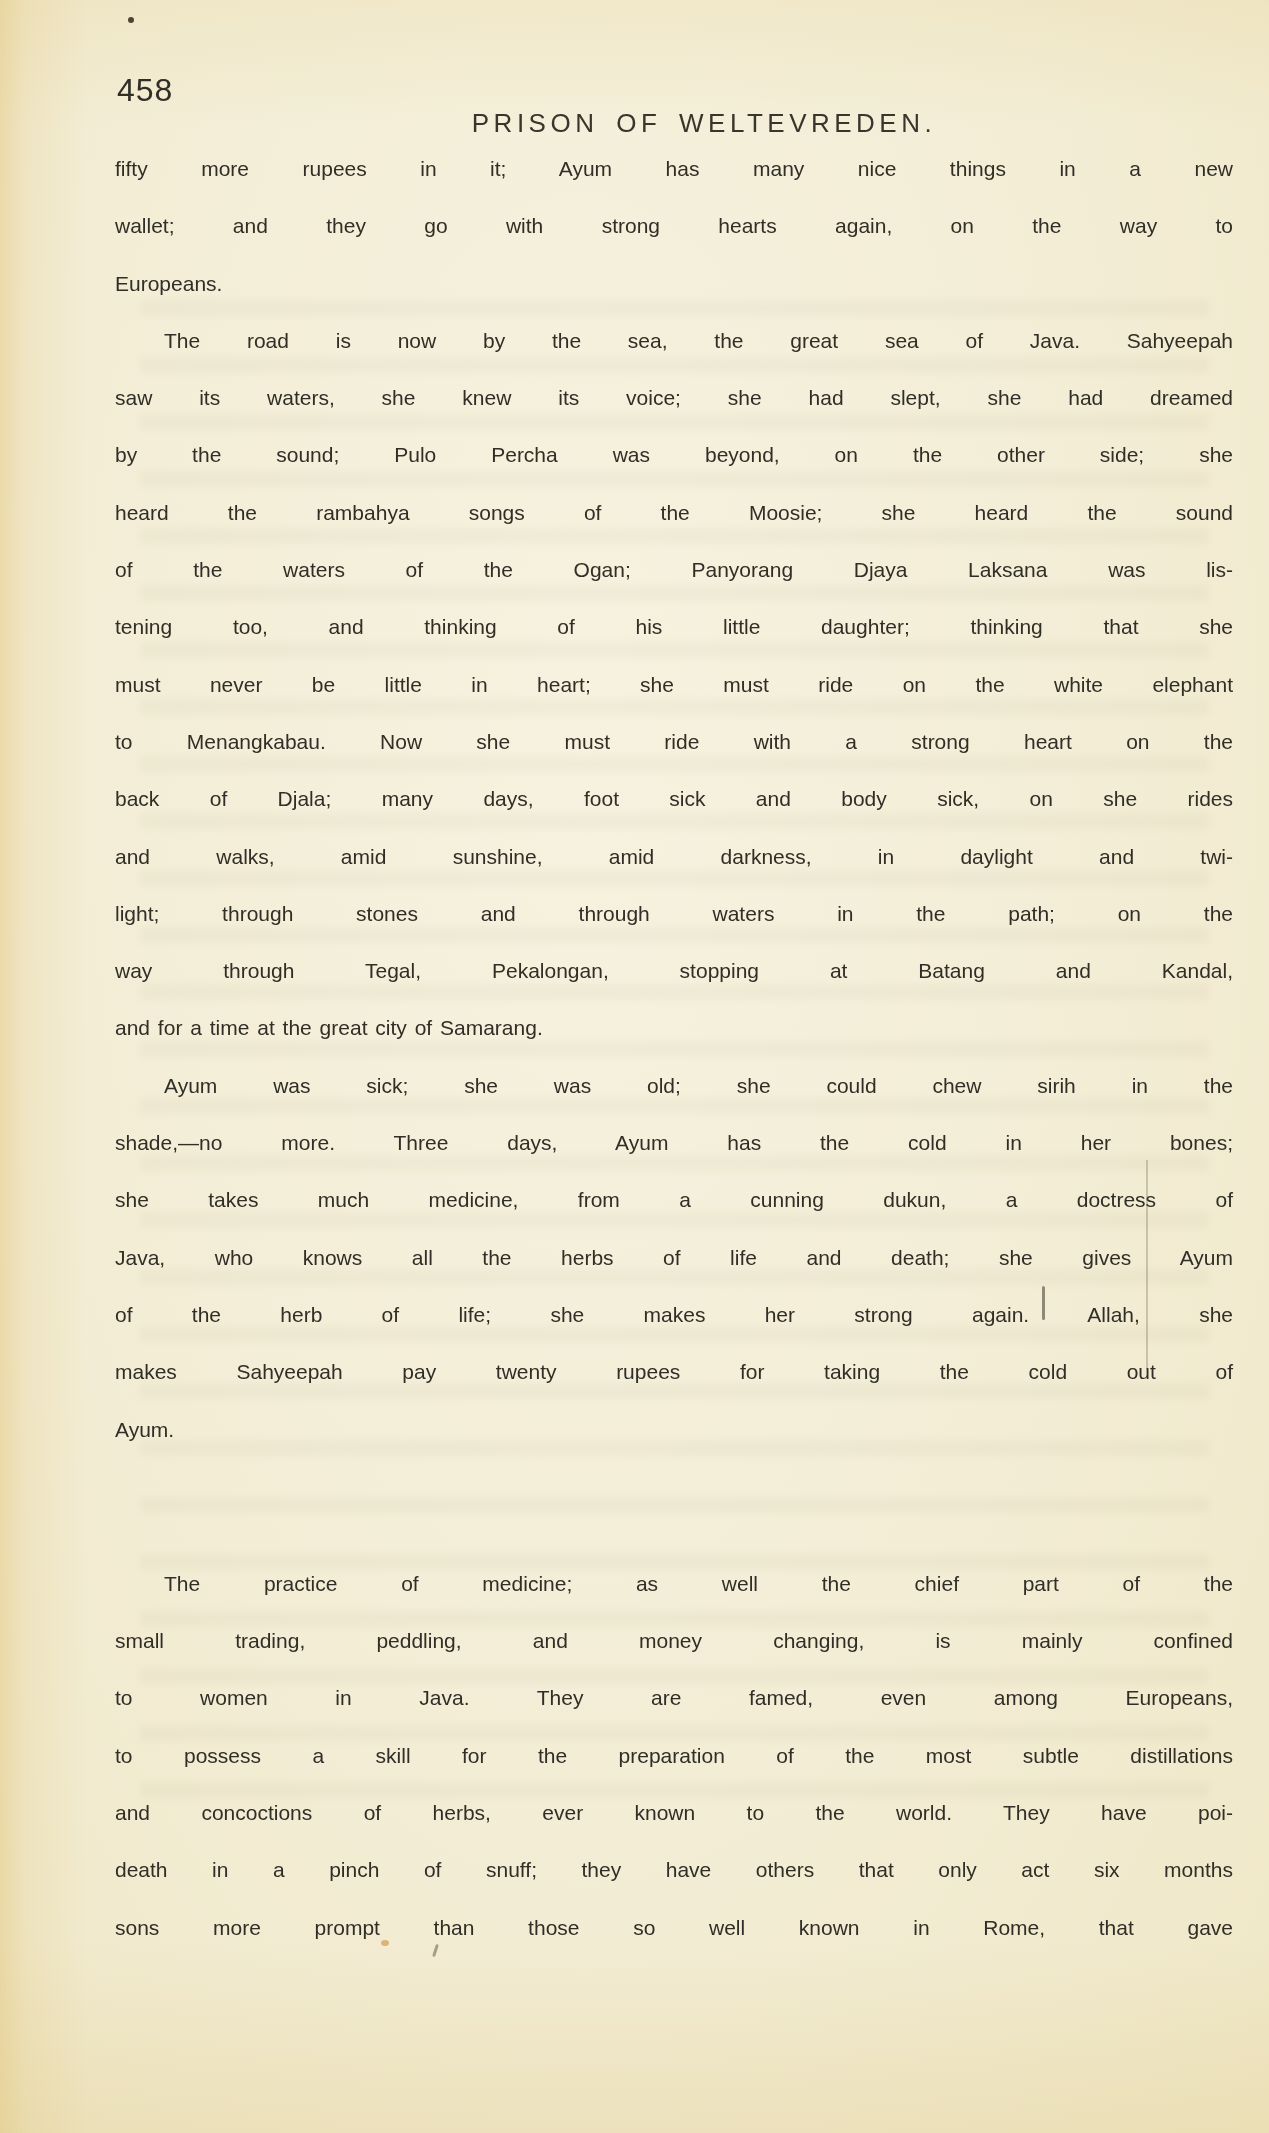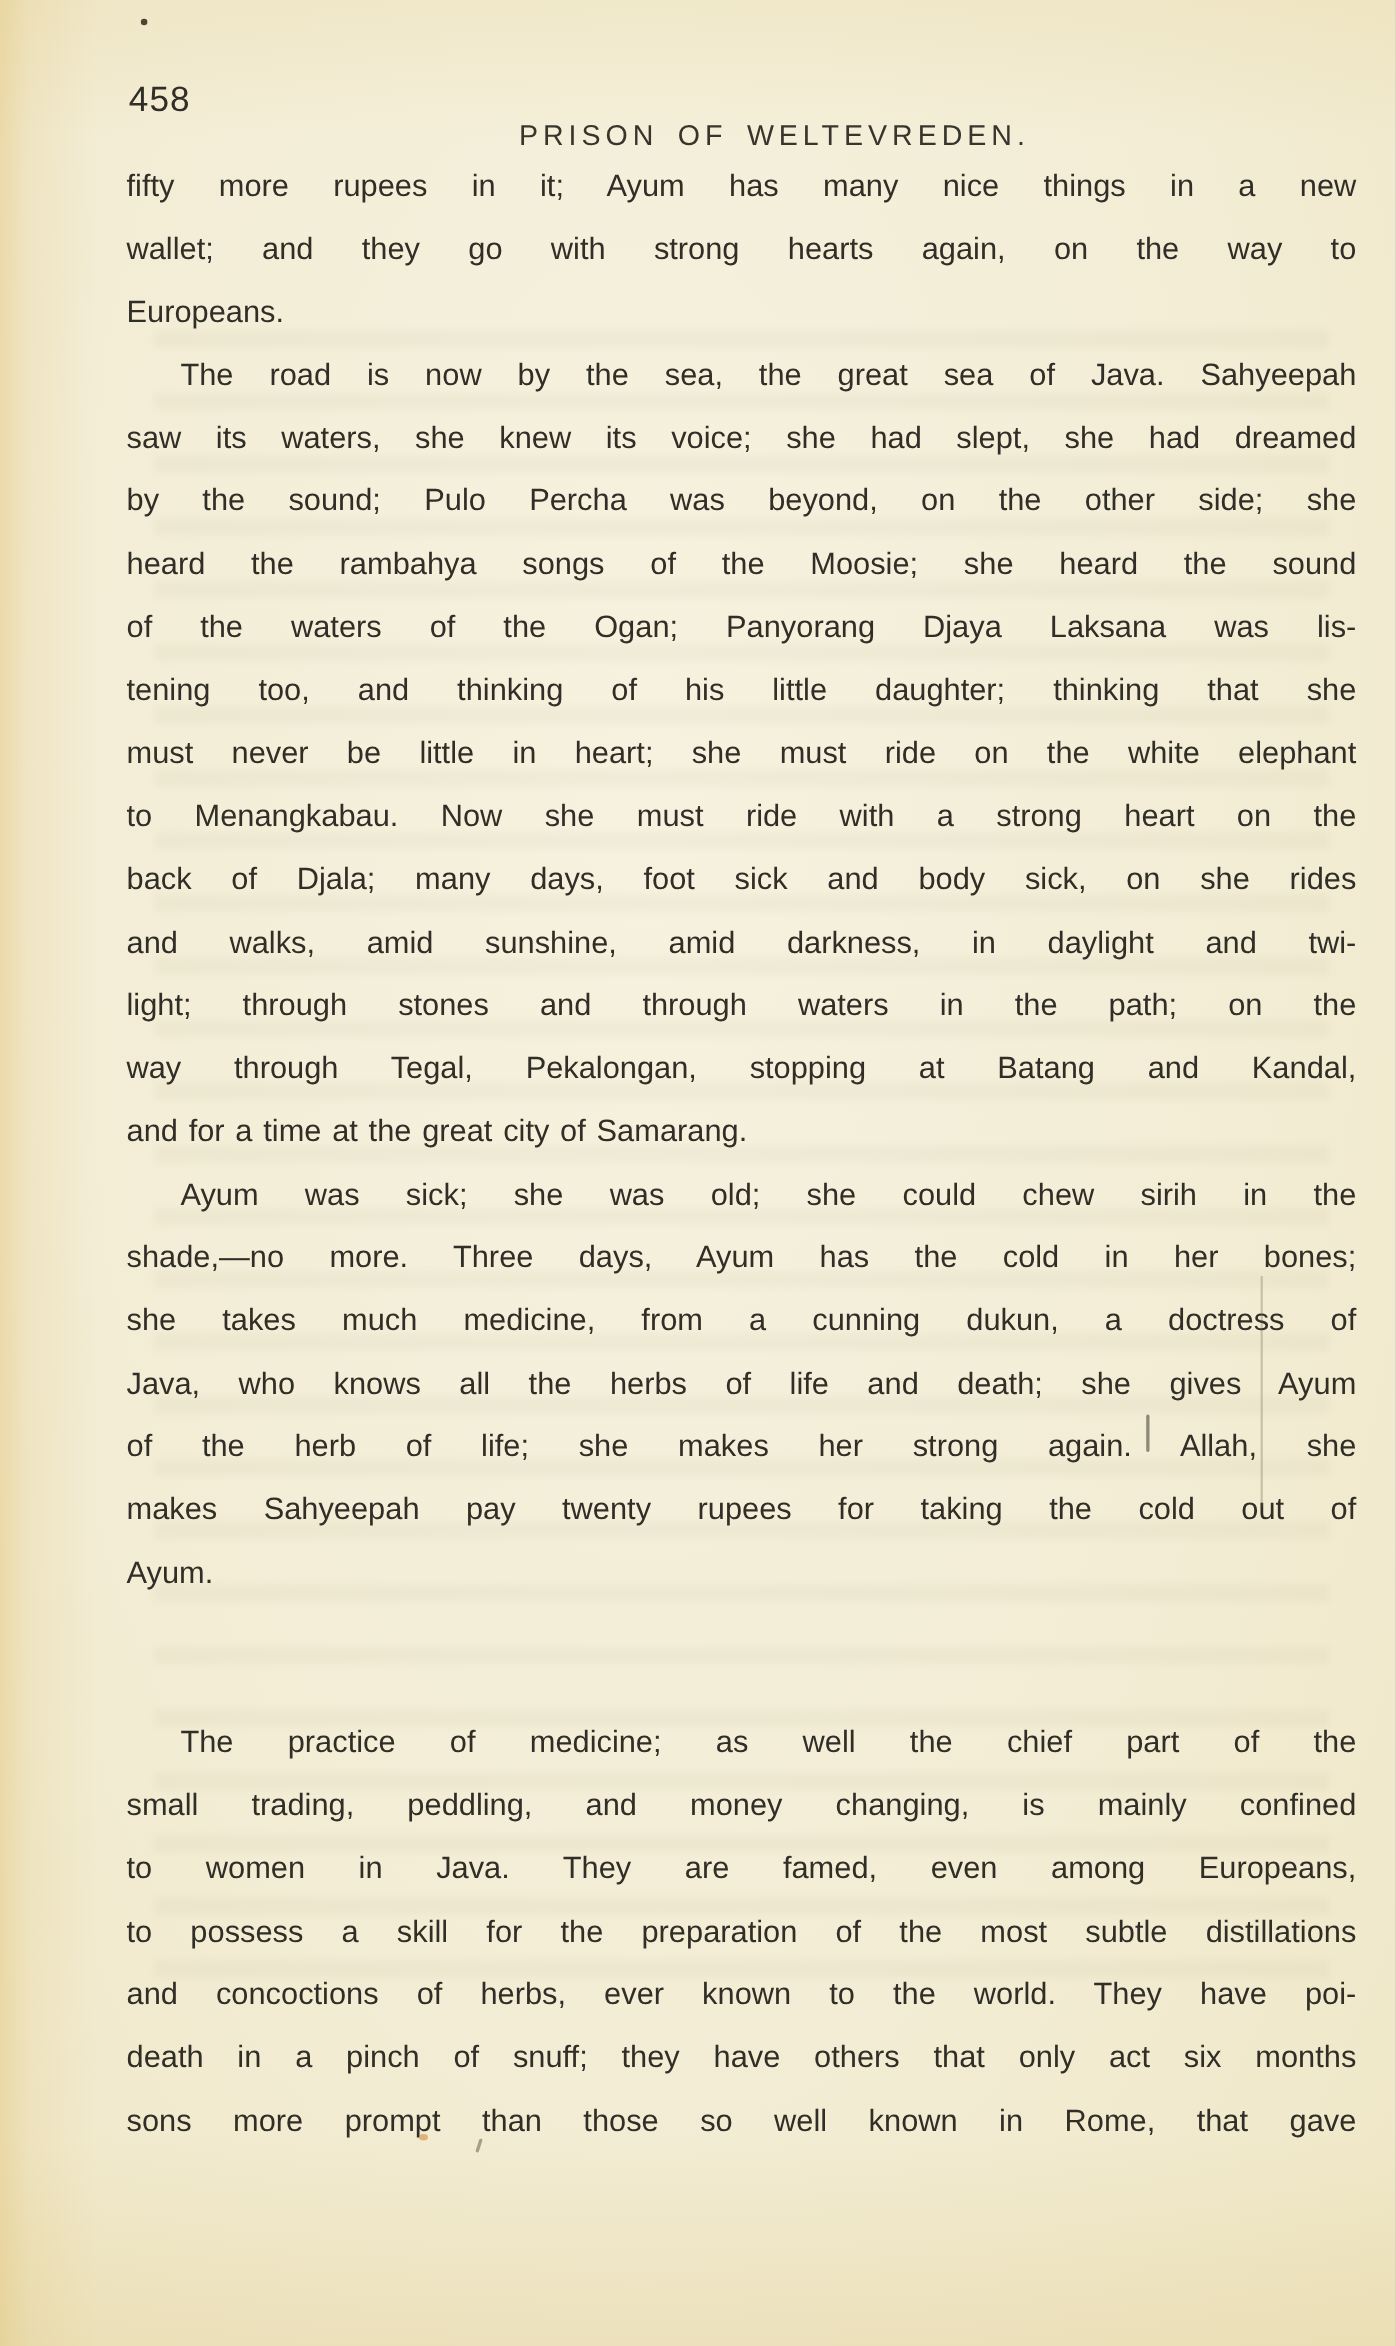--- a/index.html
+++ b/index.html
@@ -59,21 +59,21 @@
     position: absolute;
     left: 115px;
     top: 140px;
     width: 1118px;
   }
   .paragraph { margin: 0; }
   .paragraph.section-break { margin-top: 97px; }
   .line {
     height: 57.3px;
     line-height: 57.3px;
-    font-size: 28px;
+    font-size: 21px;
     text-align: justify;
     text-align-last: justify;
     word-spacing: 2px;
     white-space: normal;
   }
   .line.indent { text-indent: 49px; }
   .line.last { text-align-last: left; }
   
   .speck-top {
     position: absolute; left: 128px; top: 17px;

